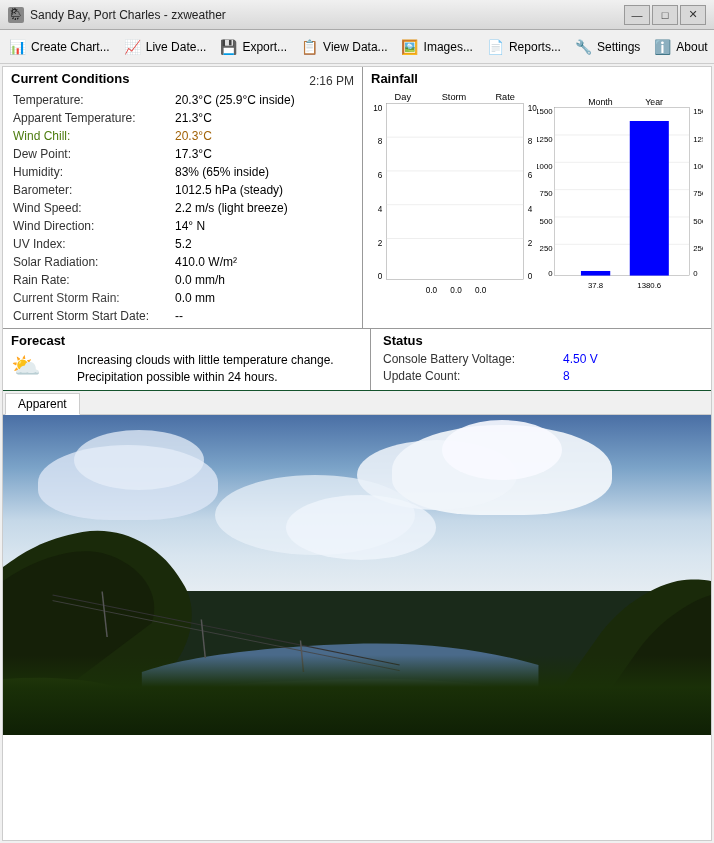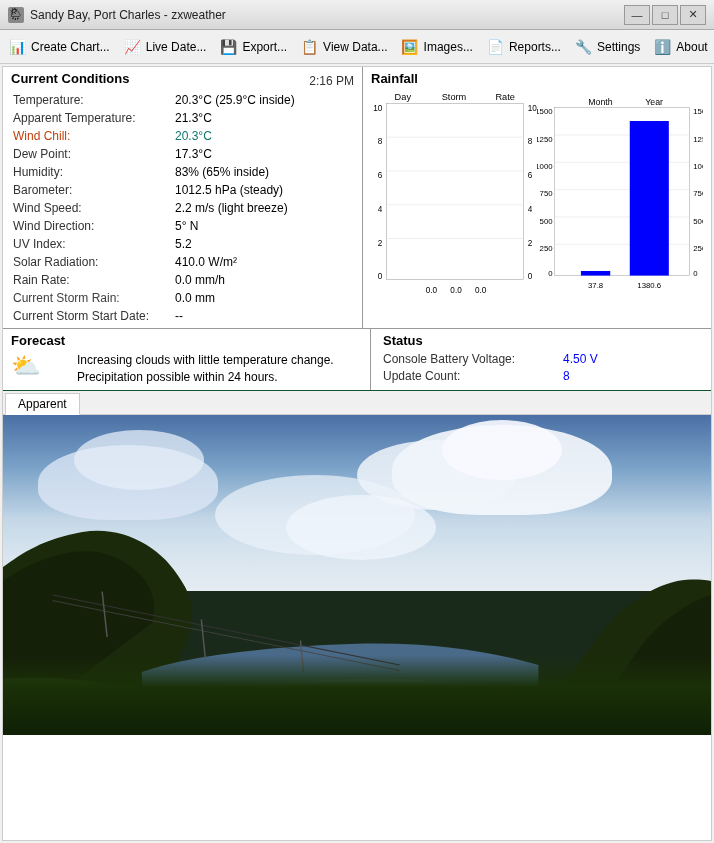--- a/index.html
+++ b/index.html
@@ -245,42 +245,42 @@
           <tbody id="conditions-tbody">
           <tr>
                 <td style="color: rgb(51, 51, 51); padding-right: 4px; padding-top: 1px; padding-bottom: 1px; width: 160px;">Temperature:</td>
                 <td>20.3°C (25.9°C inside)</td>
               </tr>
               <tr>
                 <td style="color: rgb(51, 51, 51); padding-right: 4px; padding-top: 1px; padding-bottom: 1px; width: 160px;">Apparent Temperature:</td>
                 <td>21.3°C</td>
               </tr>
               <tr>
-                <td style="color: #c2410c; padding-right: 4px; padding-top: 1px; padding-bottom: 1px; width: 160px;">Wind Chill:</td>
-                <td style="color: #0f766e;">20.3°C</td>
+                <td style="color: #4d7c0f; padding-right: 4px; padding-top: 1px; padding-bottom: 1px; width: 160px;">Wind Chill:</td>
+                <td style="color: #a16207;">20.3°C</td>
               </tr>
               <tr>
                 <td style="color: rgb(51, 51, 51); padding-right: 4px; padding-top: 1px; padding-bottom: 1px; width: 160px;">Dew Point:</td>
                 <td>17.3°C</td>
               </tr>
               <tr>
                 <td style="color: rgb(51, 51, 51); padding-right: 4px; padding-top: 1px; padding-bottom: 1px; width: 160px;">Humidity:</td>
                 <td>83% (65% inside)</td>
               </tr>
               <tr>
                 <td style="color: rgb(51, 51, 51); padding-right: 4px; padding-top: 1px; padding-bottom: 1px; width: 160px;">Barometer:</td>
                 <td>1012.5 hPa (steady)</td>
               </tr>
               <tr>
                 <td style="color: rgb(51, 51, 51); padding-right: 4px; padding-top: 1px; padding-bottom: 1px; width: 160px;">Wind Speed:</td>
                 <td>2.2 m/s (light breeze)</td>
               </tr>
               <tr>
                 <td style="color: rgb(51, 51, 51); padding-right: 4px; padding-top: 1px; padding-bottom: 1px; width: 160px;">Wind Direction:</td>
-                <td>5° N</td>
+                <td>14° N</td>
               </tr>
               <tr>
                 <td style="color: rgb(51, 51, 51); padding-right: 4px; padding-top: 1px; padding-bottom: 1px; width: 160px;">UV Index:</td>
                 <td>5.2</td>
               </tr>
               <tr>
                 <td style="color: rgb(51, 51, 51); padding-right: 4px; padding-top: 1px; padding-bottom: 1px; width: 160px;">Solar Radiation:</td>
                 <td>410.0 W/m²</td>
               </tr>
               <tr>

